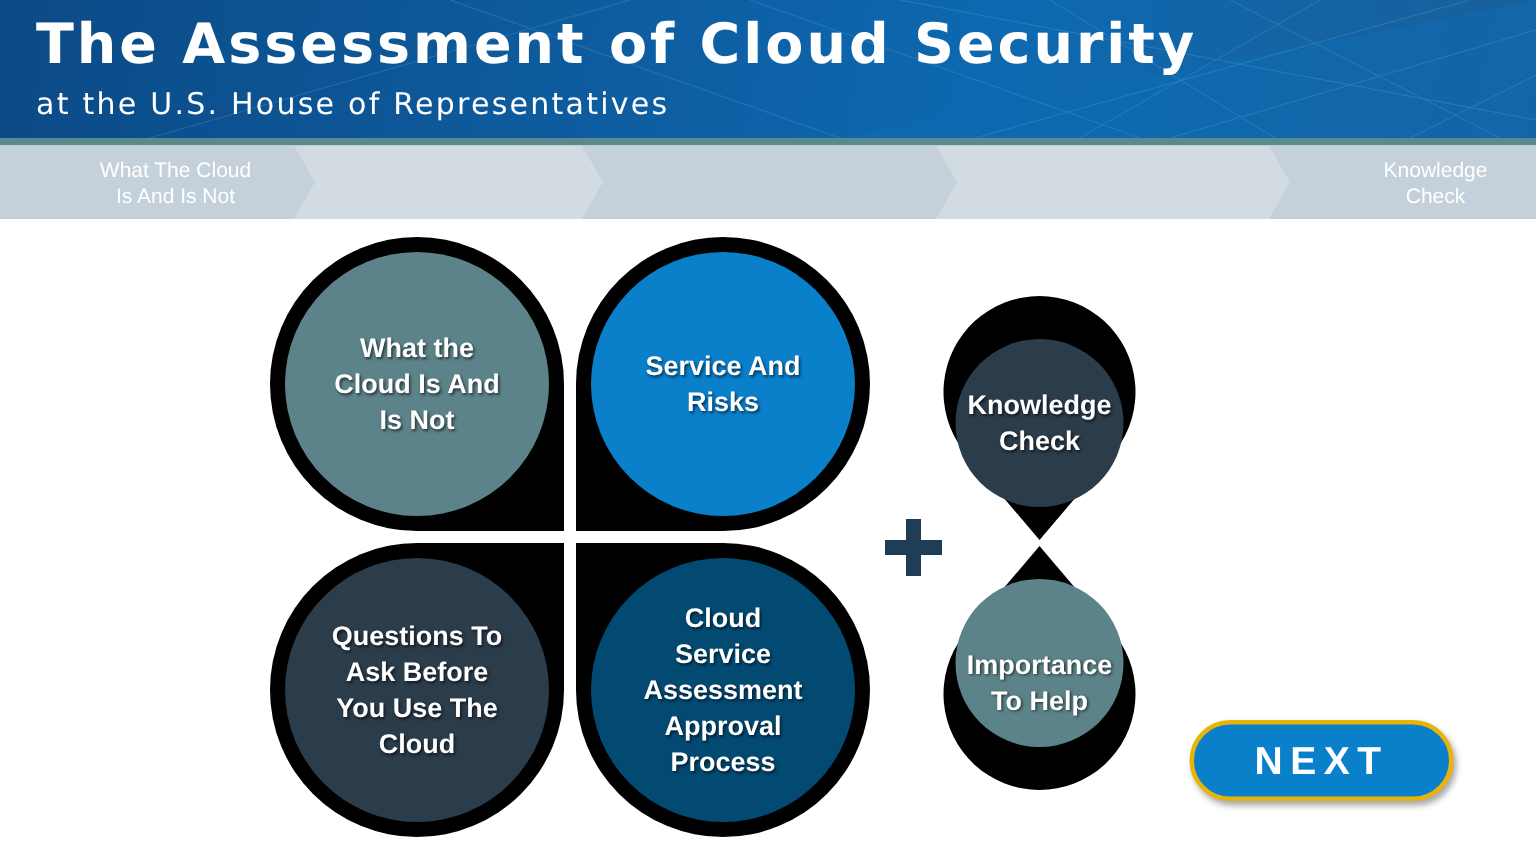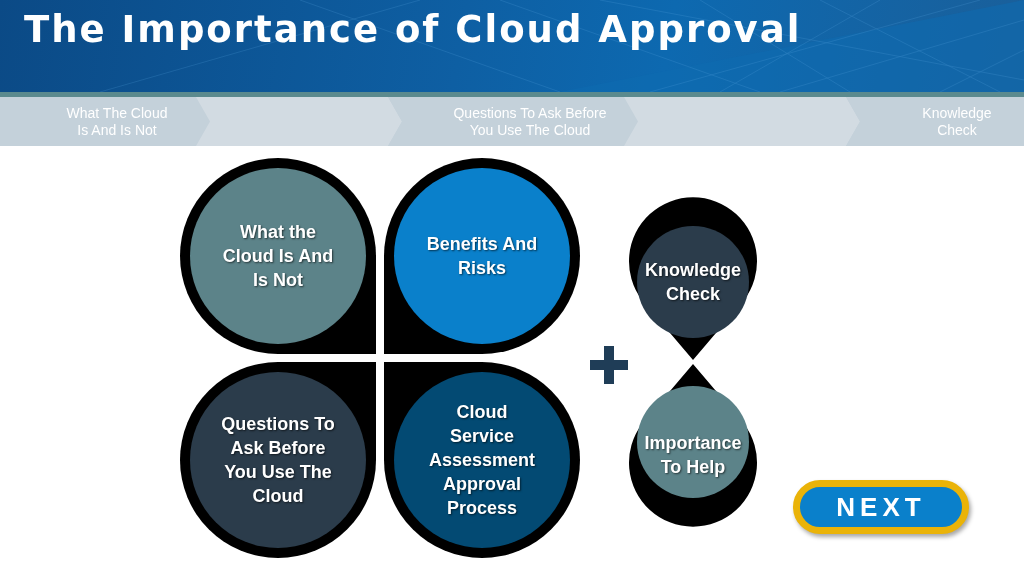--- a/index.html
+++ b/index.html
@@ -49,21 +49,21 @@
     font-size: 18px; line-height: 24px; white-space: pre-line;
     text-shadow: 1px 1px 2px rgba(0,0,0,0.6);
     display: flex; align-items: center; justify-content: center; cursor: pointer;
   }
   .plus { position: absolute; left: 588px; top: 344px; width: 42px; height: 42px; }
   .plus::before, .plus::after { content: ""; position: absolute; background: #1f3d57; }
   .plus::before { left: 16px; top: 2px; width: 10px; height: 38px; }
   .plus::after { left: 2px; top: 16px; width: 38px; height: 10px; }
   .next-btn {
     position: absolute; left: 793px; top: 480px; width: 176px; height: 54px;
-    background: #0a80cb; border-radius: 27px; border: 7px solid #eab308;
+    background: #0a80cb; border-radius: 27px; border: 3px solid #eab308;
     box-shadow: 2px 3px 4px rgba(0,0,0,0.35); box-sizing: border-box;
     color: #fff; font-weight: bold; font-size: 26px; letter-spacing: 5px;
     display: flex; align-items: center; justify-content: center; cursor: pointer;
   }
 </style>
 </head>
 <body>
 
 <div class="header">
   <svg class="net" width="1024" height="92">
@@ -74,39 +74,36 @@
       <line x1="700" y1="0" x2="850" y2="92"></line>
       <line x1="780" y1="92" x2="1024" y2="20"></line>
       <line x1="820" y1="0" x2="1000" y2="92"></line>
       <line x1="880" y1="0" x2="720" y2="92"></line>
       <line x1="500" y1="0" x2="760" y2="92"></line>
       <line x1="940" y1="92" x2="1024" y2="50"></line>
       <line x1="100" y1="92" x2="420" y2="0"></line>
       <line x1="300" y1="0" x2="560" y2="92"></line>
     </g>
   </svg>
-  <div class="title">The Importance of Cloud Approval</div>
+  <div class="title">The Assessment of Cloud Security</div>
+  <div class="subtitle">at the U.S. House of Representatives</div>
 </div>
 <div class="teal-strip"></div>
 
 <div class="nav">
   <svg width="1024" height="49">
     <polygon points="0,0 196,0 210,24.5 196,49 0,49" fill="#c4d1da"></polygon>
     <polygon points="196,0 388,0 402,24.5 388,49 196,49 210,24.5" fill="#d2dbe2"></polygon>
     <polygon points="388,0 624,0 638,24.5 624,49 388,49 402,24.5" fill="#c4d1da"></polygon>
     <polygon points="624,0 846,0 860,24.5 846,49 624,49 638,24.5" fill="#d2dbe2"></polygon>
     <polygon points="846,0 1024,0 1024,49 846,49 860,24.5" fill="#c4d1da"></polygon>
   </svg>
   <div class="nav-item" style="left:0;width:202px;">
     <span>What The Cloud
 Is And Is Not</span>
-  </div>
-  <div class="nav-item" style="left:396px;width:236px;">
-    <span>Questions To Ask Before
-You Use The Cloud</span>
   </div>
   <div class="nav-item" style="left:858px;width:166px;">
     <span>Knowledge
 Check</span>
   </div>
 </div>
 
 <svg class="main-svg" width="1024" height="429" viewBox="0 146 1024 429">
 
   <path d="M376,354 L278,354 A98,98 0 1,1 376,256 Z" fill="#000"></path>
@@ -124,21 +121,21 @@
   <path d="M693,360 L642,300 A64,64 0 1,1 744,300 Z" fill="#000"></path>
   <circle cx="693" cy="282" r="56" fill="#2b3c4b"></circle>
 
   <path d="M693,364 L744,424 A64,64 0 1,1 642,424 Z" fill="#000"></path>
   <circle cx="693" cy="442" r="56" fill="#5c8389"></circle>
 </svg>
 
 <div class="bubble-label" style="left:198px;top:176px;width:160px;height:160px;">What the
 Cloud Is And
 Is Not</div>
-<div class="bubble-label" style="left:402px;top:176px;width:160px;height:160px;">Benefits And
+<div class="bubble-label" style="left:402px;top:176px;width:160px;height:160px;">Service And
 Risks</div>
 <div class="bubble-label" style="left:198px;top:380px;width:160px;height:160px;">Questions To
 Ask Before
 You Use The
 Cloud</div>
 <div class="bubble-label" style="left:402px;top:380px;width:160px;height:160px;">Cloud
 Service
 Assessment
 Approval
 Process</div>

